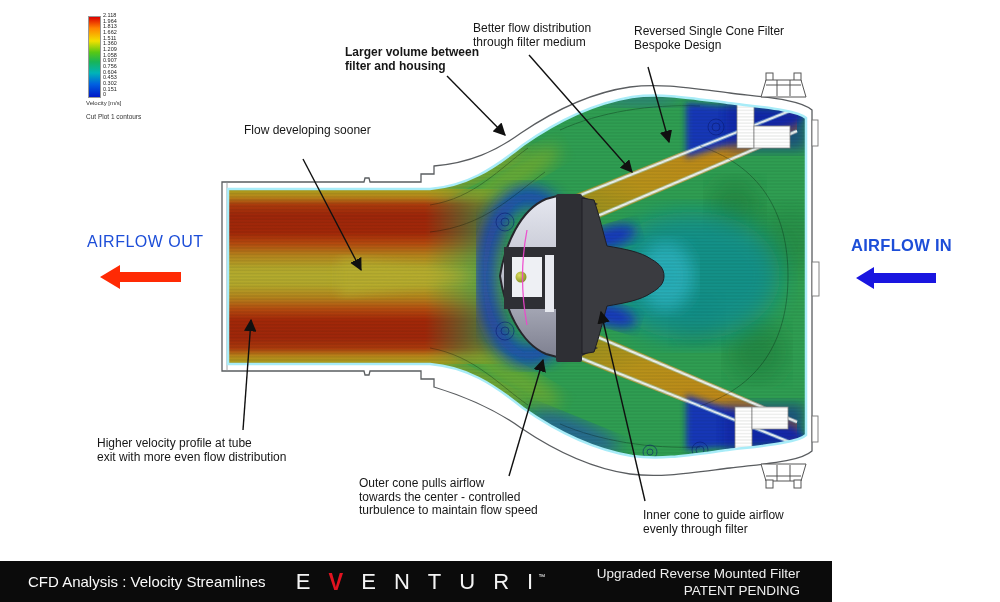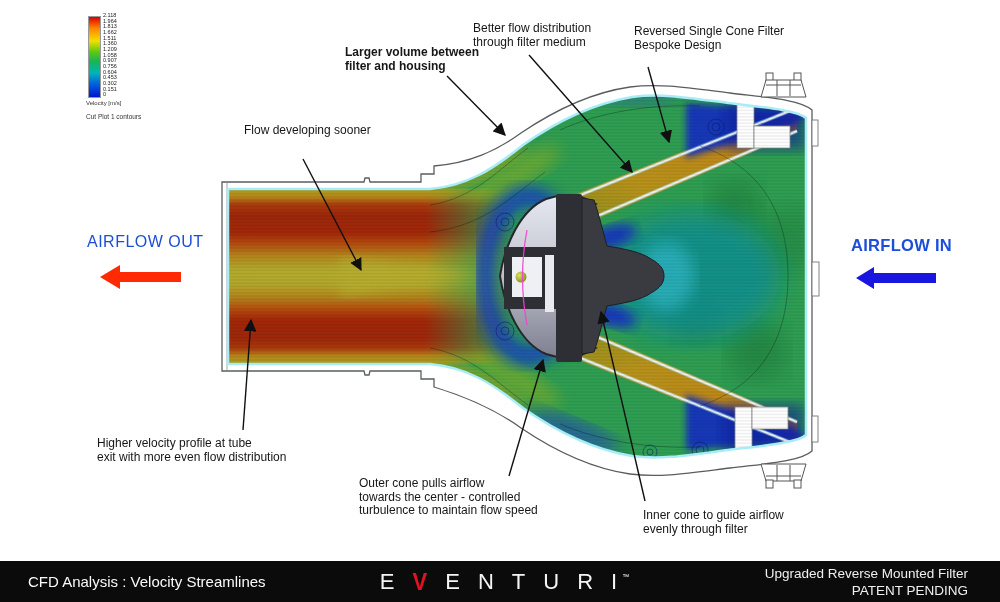--- a/index.html
+++ b/index.html
@@ -28,21 +28,21 @@
   .a-higher{left:97px;top:437px;}
   .a-outer{left:359px;top:477px;}
   .a-inner{left:619px;top:509px;margin-left:24px;}
 
   .airflow-out{position:absolute;left:87px;top:233px;font-size:16px;font-weight:normal;
     letter-spacing:.5px;color:#1d4ed8;}
   .airflow-in{position:absolute;left:851px;top:236px;font-size:16.5px;font-weight:bold;
     letter-spacing:.3px;color:#1d4ed8;}
 
   
-  .footer{position:absolute;left:0;bottom:0;width:1000px;height:41px;background:#0b0b0b;
+  .footer{position:absolute;left:0;bottom:0;width:832px;height:41px;background:#0b0b0b;
     display:flex;align-items:center;}
   .footer-left{margin-left:28px;font-size:15px;color:#fafafa;}
   .footer-brand{position:absolute;left:50%;transform:translateX(-50%);top:0;height:41px;
     display:flex;align-items:center;color:#f4f4f4;}
   .footer-brand span.ltr{font-size:22px;margin:0 9px;font-weight:400;}
   .footer-brand span.v-red{color:#e21320;font-weight:700;transform:scaleY(1.08);display:inline-block;}
   .footer-brand .tm{font-size:7px;vertical-align:top;margin-left:-4px;margin-top:-10px;color:#fff;}
   .footer-right{margin-left:auto;margin-right:32px;text-align:right;font-size:13.5px;
     line-height:17px;color:#efefef;}
 </style>

